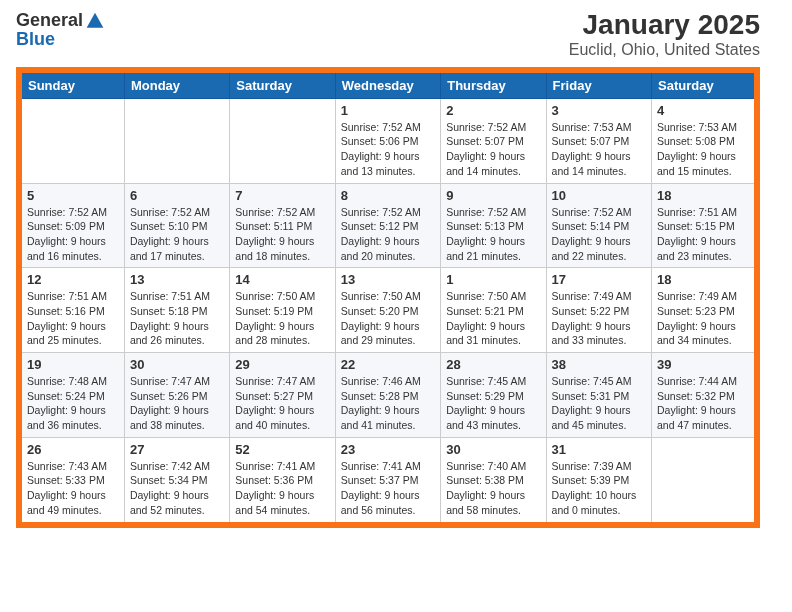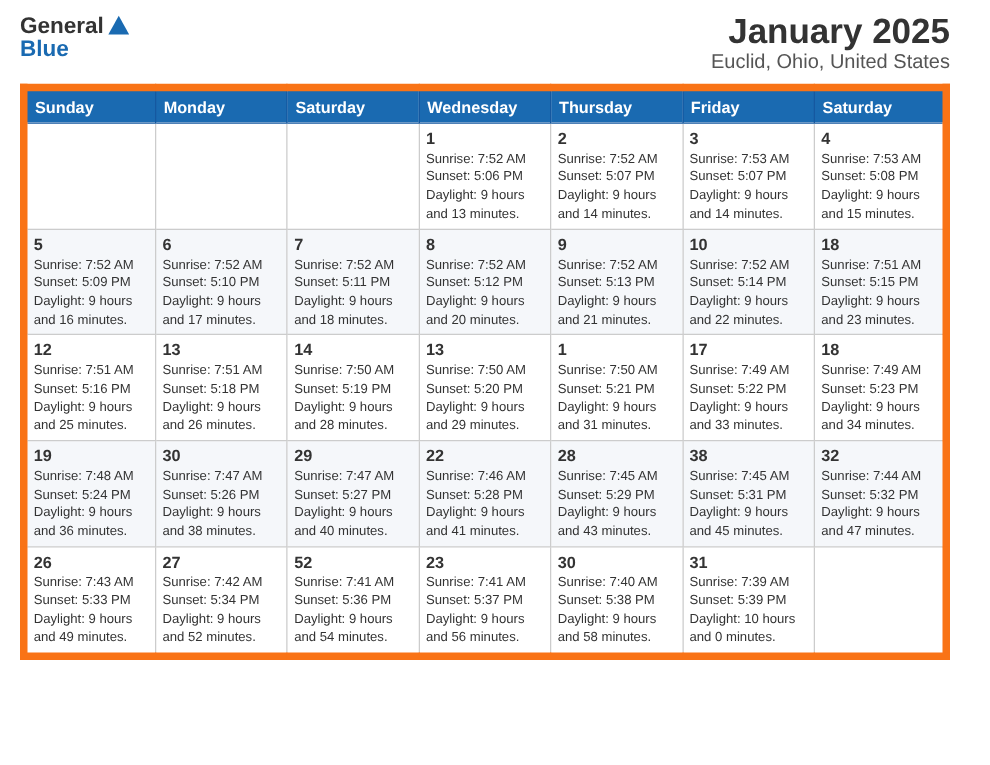--- a/index.html
+++ b/index.html
@@ -236,21 +236,21 @@
           </td>
           <td>
             <span class="day-num">28</span>
             <div class="day-info">Sunrise: 7:45 AM<br>Sunset: 5:29 PM<br>Daylight: 9 hours and 43 minutes.</div>
           </td>
           <td>
             <span class="day-num">38</span>
             <div class="day-info">Sunrise: 7:45 AM<br>Sunset: 5:31 PM<br>Daylight: 9 hours and 45 minutes.</div>
           </td>
           <td>
-            <span class="day-num">32</span>
+            <span class="day-num">39</span>
             <div class="day-info">Sunrise: 7:44 AM<br>Sunset: 5:32 PM<br>Daylight: 9 hours and 47 minutes.</div>
           </td>
         </tr>
         <tr class="last-row">
           <td>
             <span class="day-num">26</span>
             <div class="day-info">Sunrise: 7:43 AM<br>Sunset: 5:33 PM<br>Daylight: 9 hours and 49 minutes.</div>
           </td>
           <td>
             <span class="day-num">27</span>

